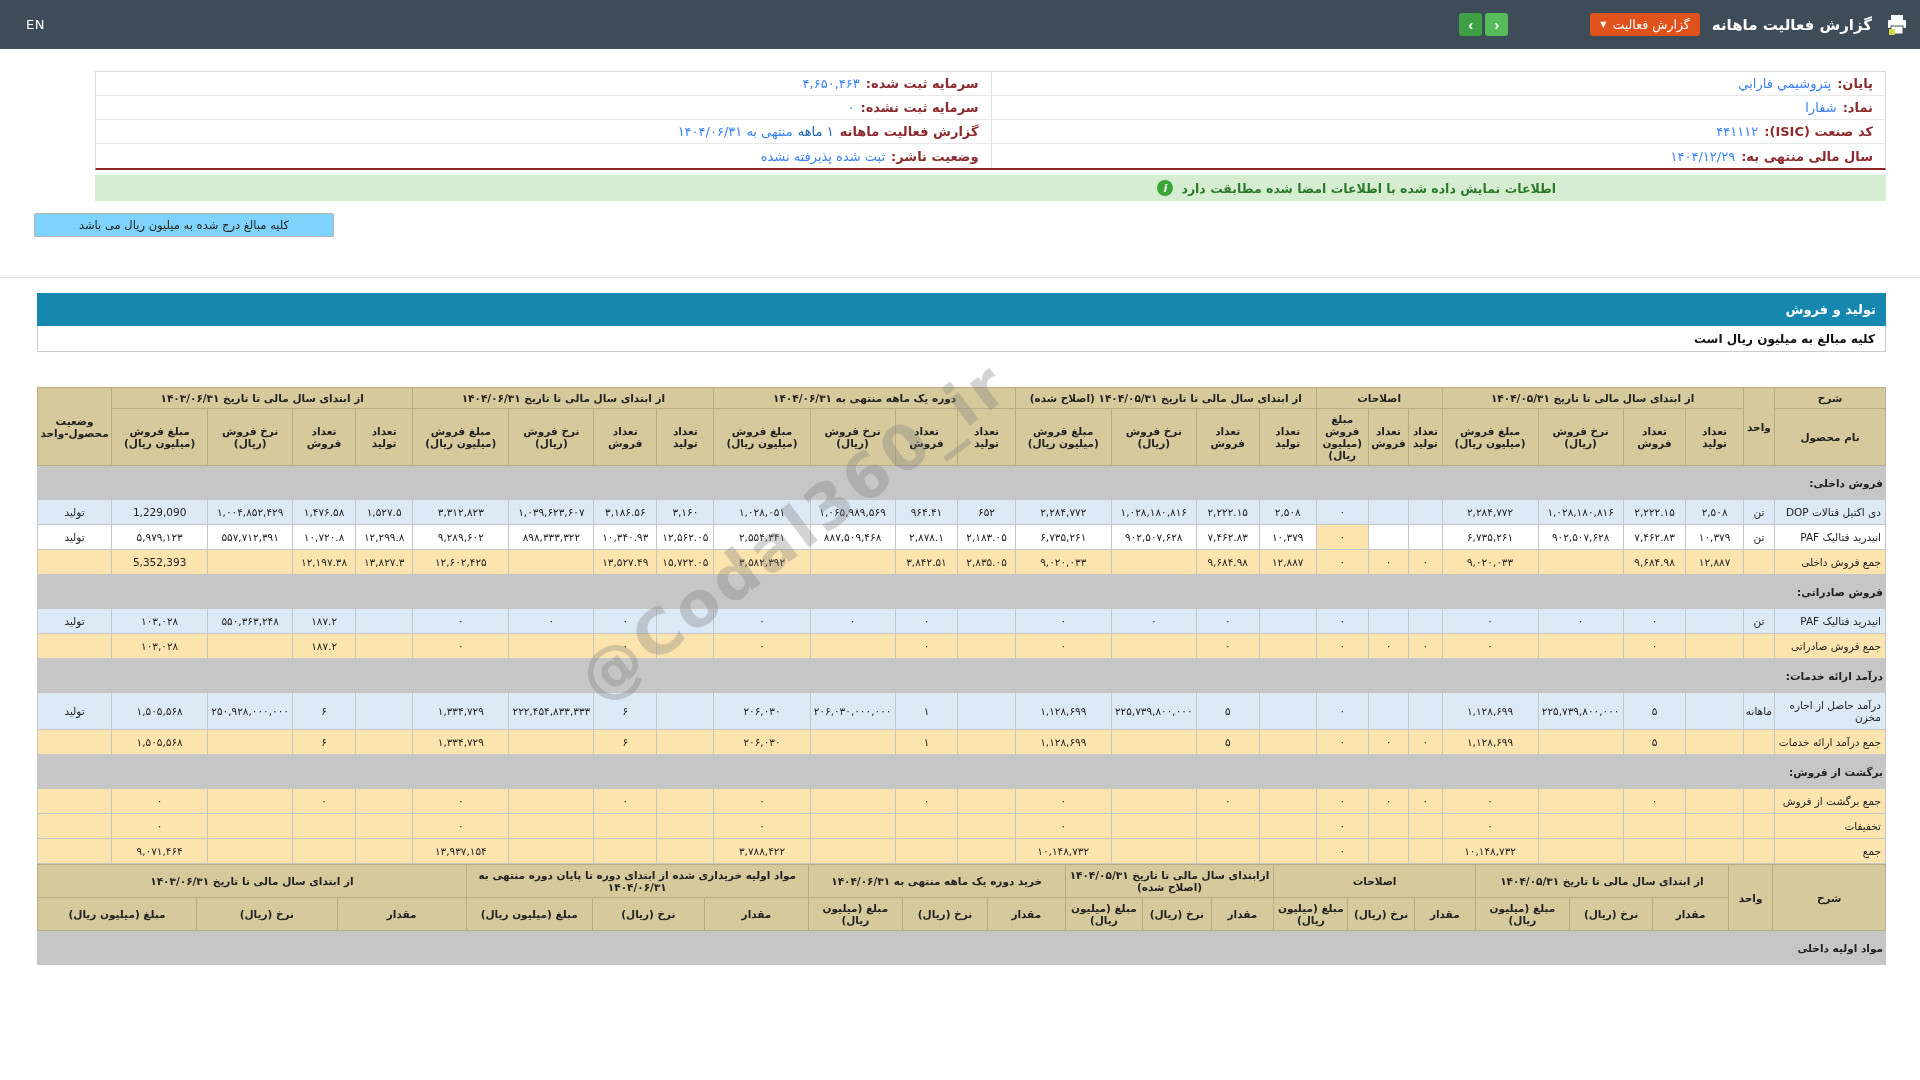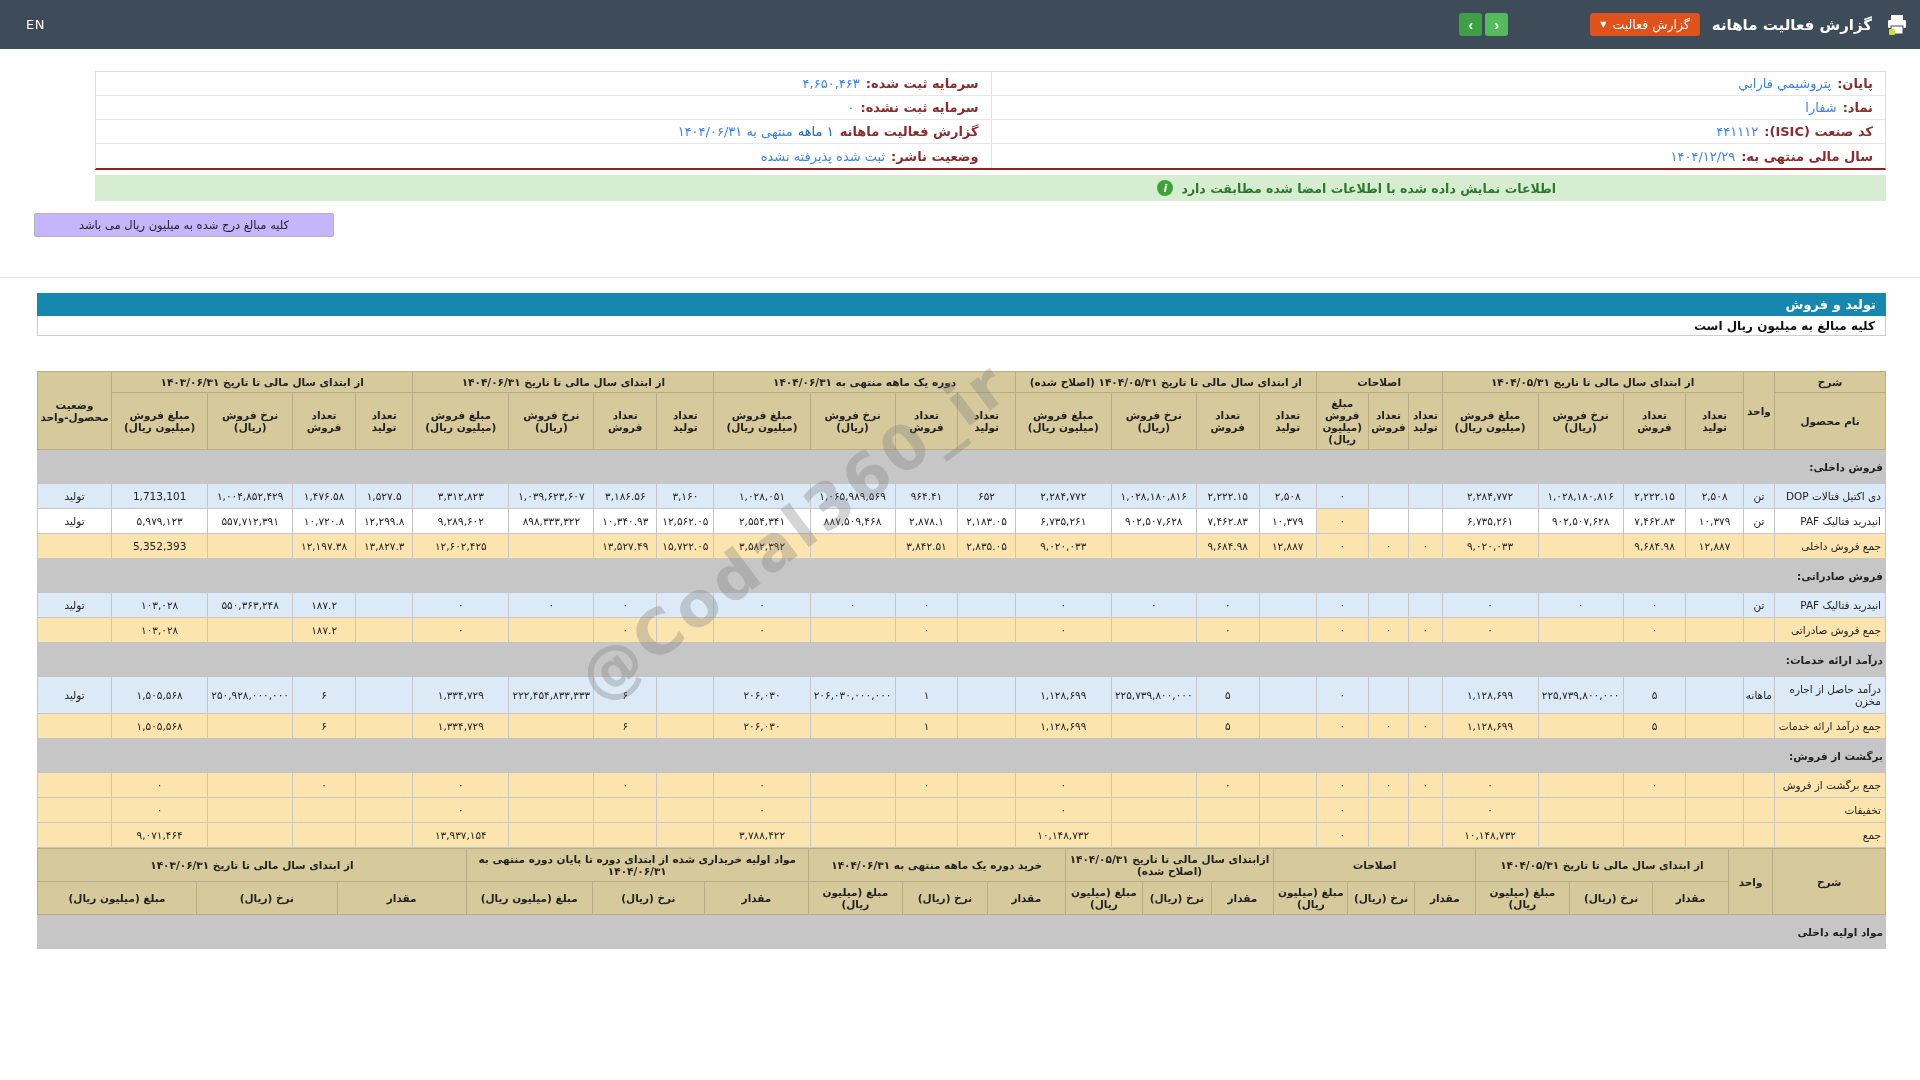--- a/index.html
+++ b/index.html
@@ -34,31 +34,31 @@
   .info-row .hl{color:#1a64b0;margin-left:5px}
 
   
   .banner{margin:5px 34px 0 95px;height:26px;background:#d6edd1;display:flex;align-items:center;
     justify-content:flex-start;padding-right:330px;gap:8px;font-size:12.5px;color:#2b7a2b;font-weight:600}
   .info-icon{width:16px;height:16px;border-radius:50%;background:#3aa437;color:#fff;font-size:11px;
     font-style:italic;font-weight:bold;display:flex;align-items:center;justify-content:center;flex:0 0 16px}
 
   
   .amounts-row{margin:12px 95px 0 34px;display:flex;justify-content:flex-end}
-  .amounts-btn{border:1px solid #b3b3b3;background:#c4b5fd;font-size:11.5px;color:#222;
+  .amounts-btn{border:1px solid #b3b3b3;background:#7dd3fc;font-size:11.5px;color:#222;
     padding:4px 16px;border-radius:2px;font-family:inherit;cursor:pointer;min-width:300px}
 
   hr.divider{border:none;border-top:1px solid #e4e4e4;margin:40px 0 0 0}
 
   
   .main{margin:0 34px 0 37px;position:relative}
-  .sec-bar{height:23px;background:#1688af;color:#fff;font-weight:bold;font-size:13px;
+  .sec-bar{height:33px;background:#1688af;color:#fff;font-weight:bold;font-size:13px;
     display:flex;align-items:center;padding:0 10px;margin-top:15px}
   .bar2{margin-top:10px}
-  .sub-bar{height:20px;background:#fff;border:1px solid #ccc;border-top:none;display:flex;
+  .sub-bar{height:26px;background:#fff;border:1px solid #ccc;border-top:none;display:flex;
     align-items:center;padding:0 10px;font-size:12px;font-weight:bold;color:#111}
   .tbl{width:100%;border-collapse:collapse;table-layout:fixed;margin-top:0}
   .tbl1{margin-top:35px}
   .tbl th{background:#d6ca9d;border:1px solid #b8ae85;font-size:10.5px;font-weight:bold;color:#222;
     padding:4px 2px;vertical-align:middle;word-wrap:break-word}
   .tbl td{border:1px solid #c6c6c6;font-size:10.5px;color:#222;padding:6px 2px;text-align:center;
     vertical-align:middle;background:#fff;word-wrap:break-word;direction:ltr}
   .tbl tr.blue td{background:#dce9f6}
   .tbl tr.tot td{background:#fce4af}
   .tbl tr.sec td{background:#c6c6c6;height:34px}
@@ -248,21 +248,21 @@
           <td>۹۶۴.۴۱</td>
           <td>۱,۰۶۵,۹۸۹,۵۶۹</td>
           <td>۱,۰۲۸,۰۵۱</td>
           <td>۳,۱۶۰</td>
           <td>۳,۱۸۶.۵۶</td>
           <td>۱,۰۳۹,۶۲۳,۶۰۷</td>
           <td>۳,۳۱۲,۸۲۳</td>
           <td>۱,۵۲۷.۵</td>
           <td>۱,۴۷۶.۵۸</td>
           <td>۱,۰۰۴,۸۵۲,۴۲۹</td>
-          <td>1,713,101</td>
+          <td>1,229,090</td>
           <td class="status">تولید</td>
         </tr>
         <tr>
           <td class="name">انیدرید فتالیک PAF</td>
           <td class="unit">تن</td>
           <td>۱۰,۳۷۹</td>
           <td>۷,۴۶۲.۸۳</td>
           <td>۹۰۲,۵۰۷,۶۲۸</td>
           <td>۶,۷۳۵,۲۶۱</td>
           <td></td>

